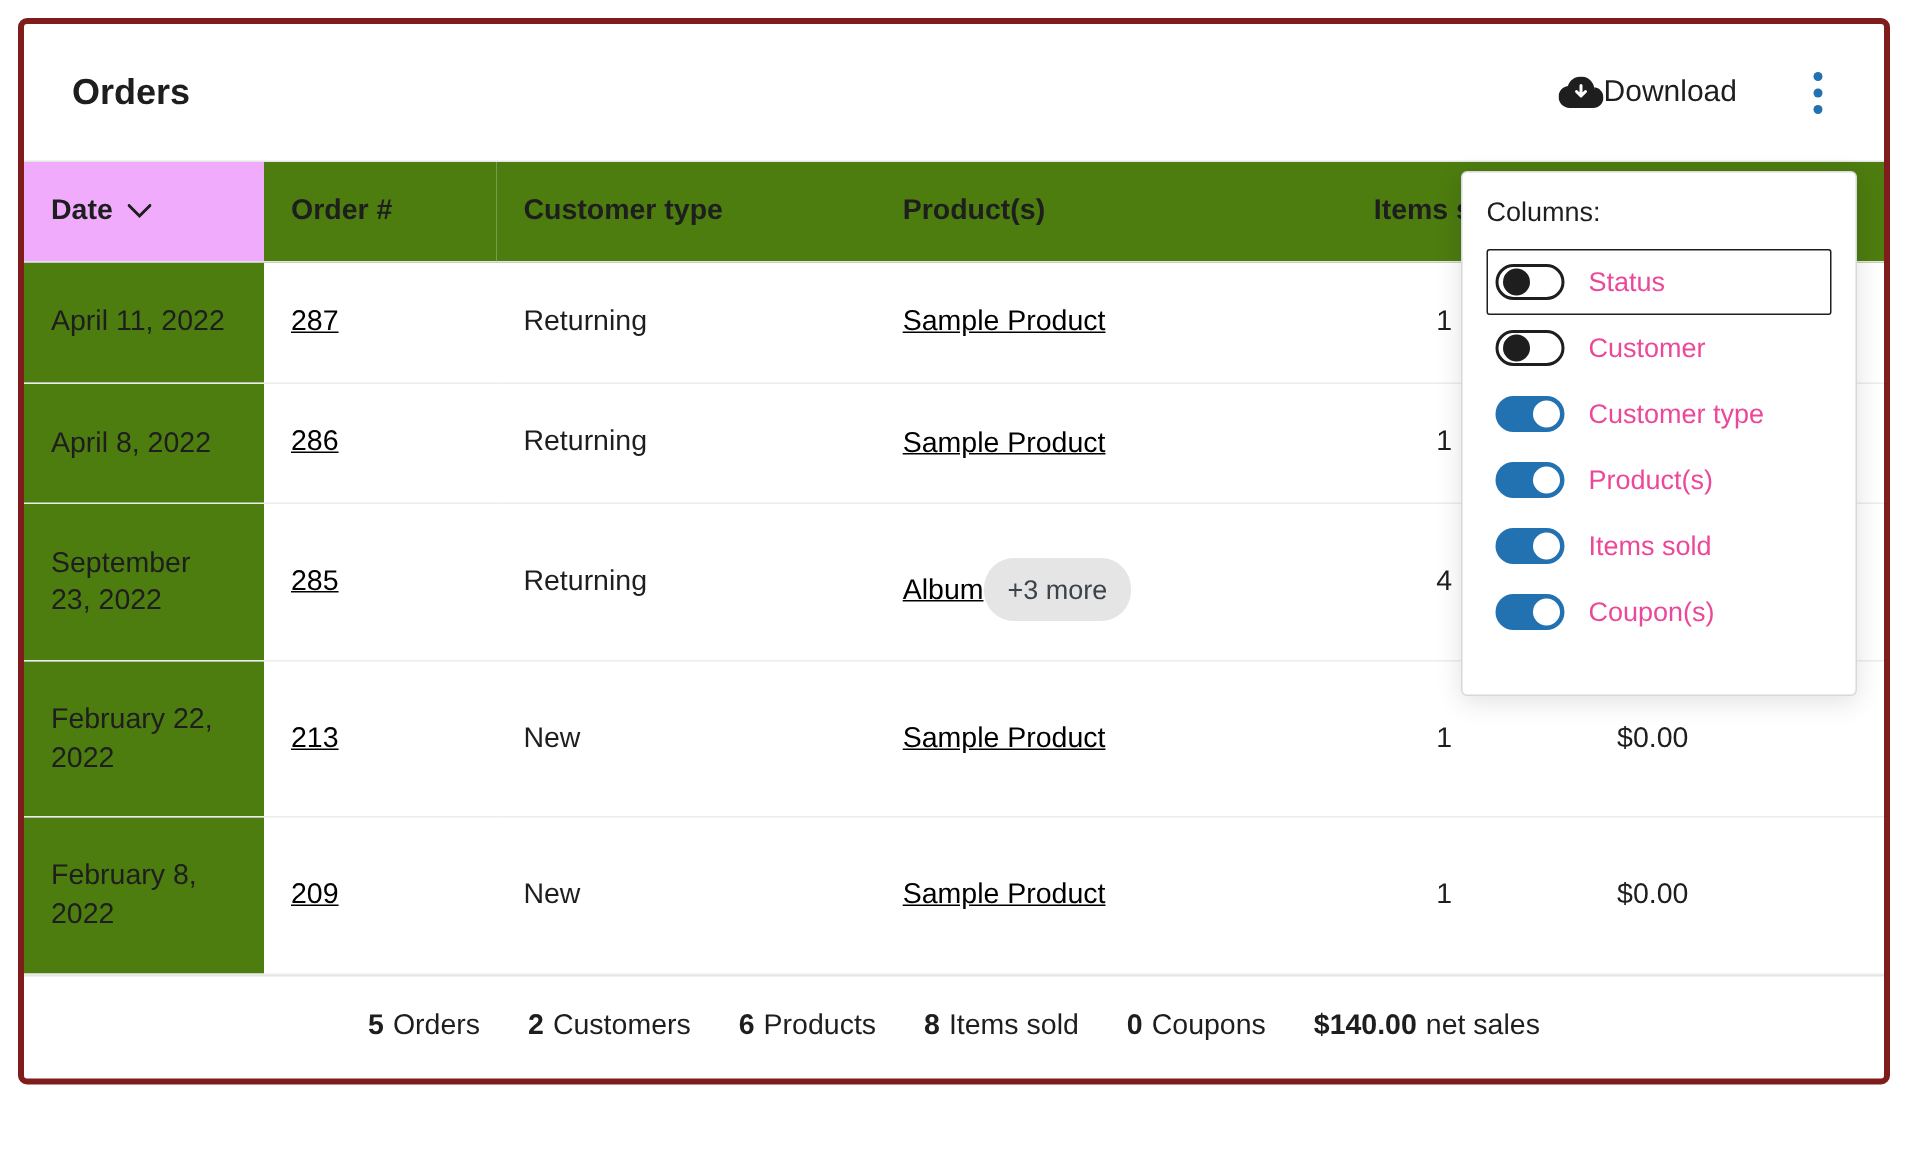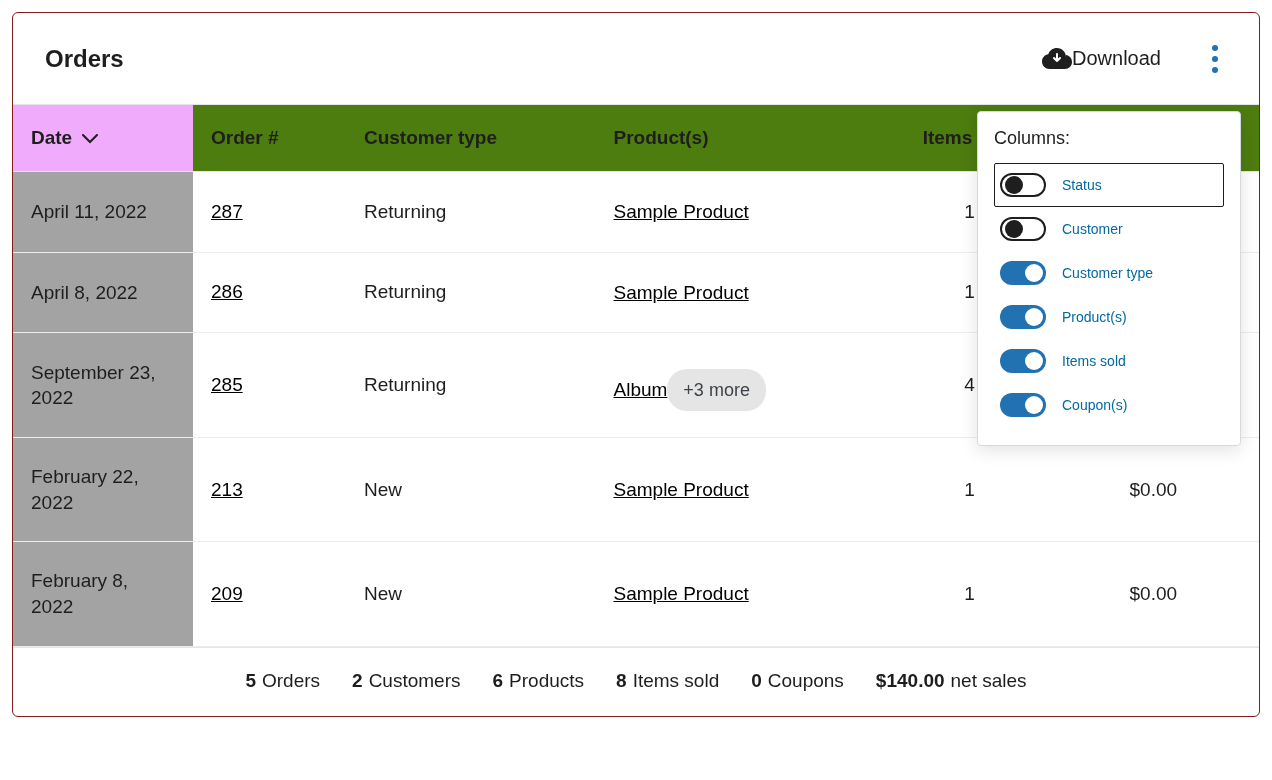--- a/index.html
+++ b/index.html
@@ -4,21 +4,21 @@
 <style>
   * { box-sizing: border-box; }
   body {
     margin: 0;
     padding: 12px;
     font-family: -apple-system, BlinkMacSystemFont, "Segoe UI", Helvetica, Arial, sans-serif;
     background: #fff;
     color: #1e1e1e;
   }
   .card {
-    border: 1px solid #7f1d1d;
+    border: 4px solid #7f1d1d;
     border-radius: 6px;
     overflow: visible;
     position: relative;
     width: 1248px;
   }
   .card-header {
     display: flex;
     align-items: center;
     height: 92px;
     padding: 0 32px;
@@ -71,43 +71,43 @@
   .date-hdr {
     display: inline-flex; align-items: center; gap: 10px;
   }
   .chev { display:inline-block; }
   tbody td {
     padding: 26px 18px;
     border-bottom: 1px solid #ececec;
     vertical-align: middle;
   }
   tbody td.date-cell {
-    background: #a3a3a3;
-    width: 180px;
+    background: #4d7c0f;
+    width: 160px;
     line-height: 1.35;
   }
   .order-link, .prod-link {
     color: #000000;
     text-decoration: underline;
     cursor: pointer;
   }
   .prod-cell { line-height: 1.45; }
   .more-pill {
     display: inline-block;
     margin-top: 10px;
     background: #e5e5e5;
     color: #3c434a;
     border-radius: 20px;
     padding: 8px 16px;
     font-size: 18px;
     cursor: pointer;
     text-align: center;
   }
   .num { text-align: center; }
-  .money { text-align: center; padding-right: 36px; }
+  .money { text-align: left; padding-right: 36px; }
 
   .summary {
     display: flex;
     gap: 32px;
     justify-content: center;
     align-items: center;
     padding: 22px 0 24px;
     font-size: 19px;
     border-top: 1px solid #e5e5e5;
   }
@@ -116,40 +116,40 @@
   
   .popover {
     position: absolute;
     top: 98px;
     right: 18px;
     width: 264px;
     background: #fff;
     border: 1px solid #d5d8dc;
     border-radius: 4px;
     box-shadow: 0 4px 18px rgba(0,0,0,0.12);
-    padding: 16px 16px 18px;
+    padding: 16px 16px 33px;
     z-index: 10;
   }
   .popover-title {
     font-size: 18px;
     color: #1e1e1e;
     margin-bottom: 14px;
   }
   .col-row {
     display: flex;
     align-items: center;
     gap: 16px;
     padding: 10px 6px;
     border-radius: 2px;
   }
   .col-row.sel {
     outline: 1px solid #1e1e1e;
     outline-offset: -1px;
   }
-  .col-label { font-size: 14px; color: #0369a1; }
+  .col-label { font-size: 18px; color: #ec4899; }
   .tog {
     position: relative;
     width: 46px; height: 24px;
     border-radius: 999px;
     cursor: pointer;
     flex-shrink: 0;
   }
   .tog .knob {
     position: absolute;
     top: 3px;

